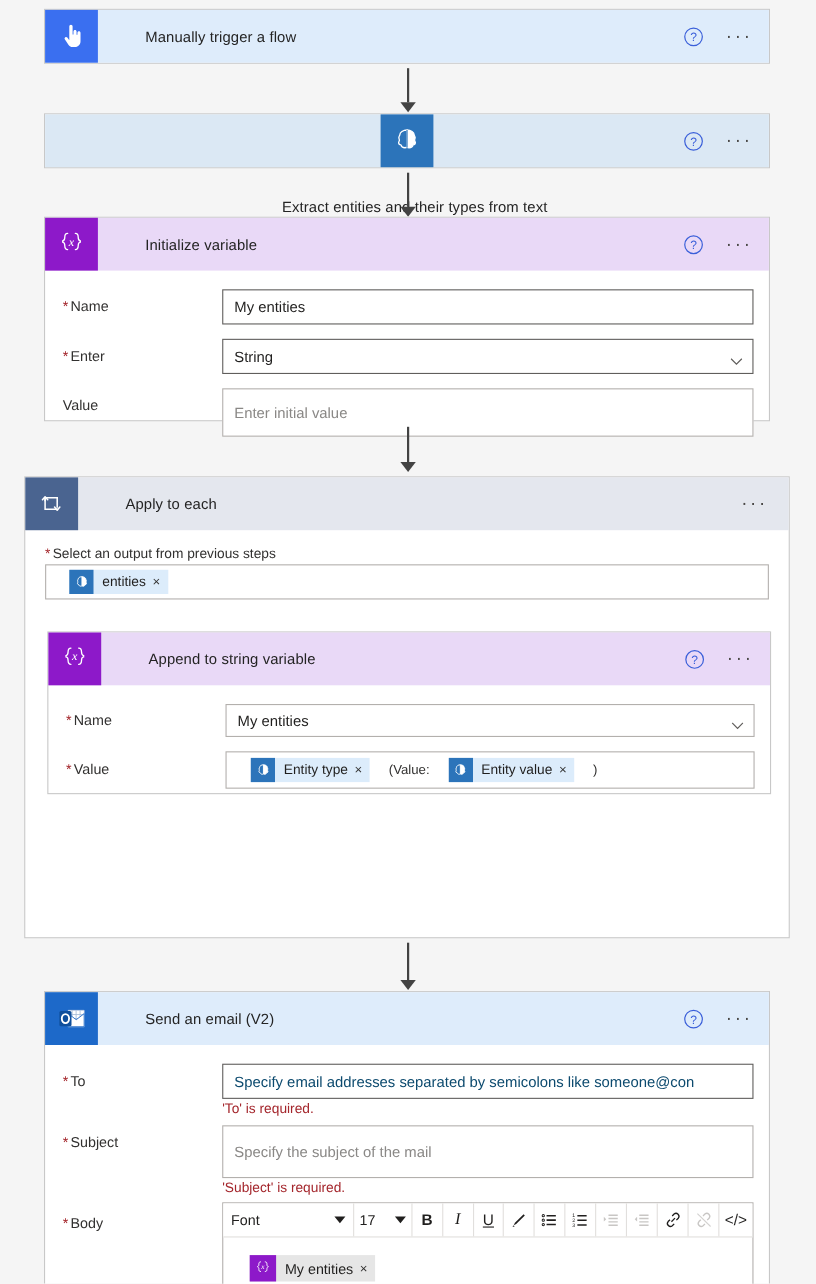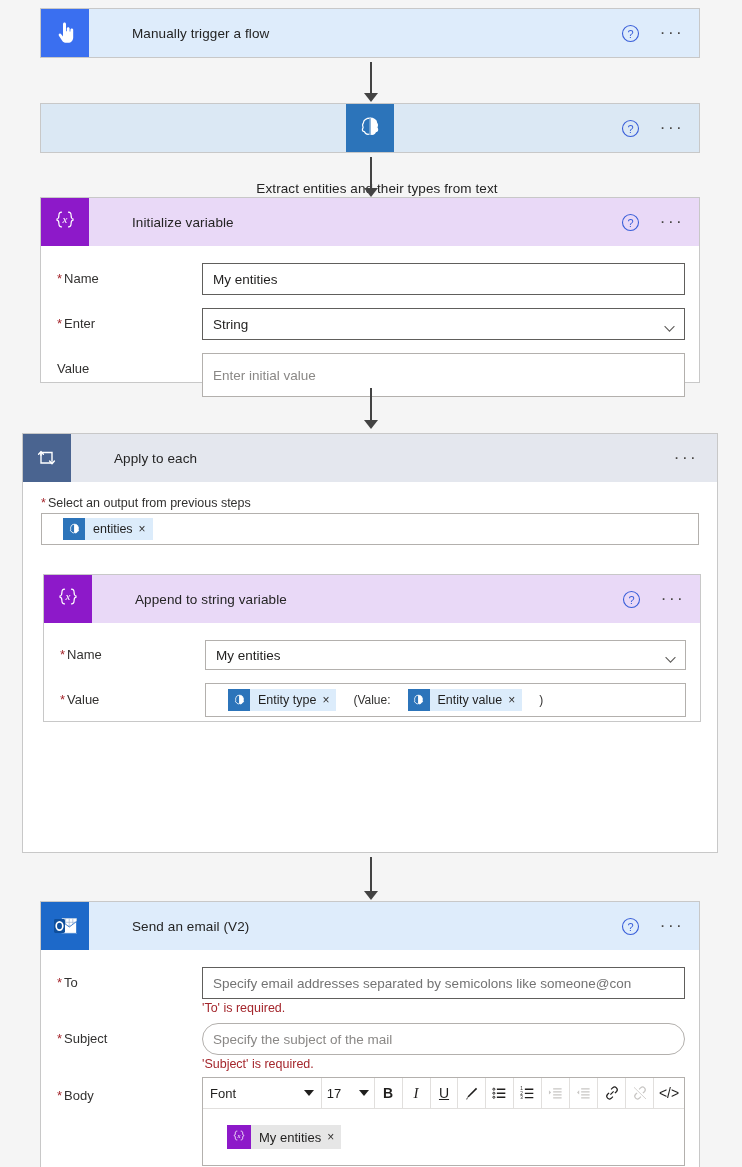--- a/index.html
+++ b/index.html
@@ -462,30 +462,30 @@
       </div>
     </div>
 
     <div class="card-body" style="padding-top:12px;">
 
       <div class="row" style="padding-bottom:1px;">
         <div class="row-label" style="padding-top:8px;">
           <span class="req">*</span><span>To</span>
         </div>
         <div class="field dark-border" style="height:32px;overflow:hidden;white-space:nowrap;">
-          <span style="color:#737373;">Specify email addresses separated by semicolons like someone@con</span>
+          <span style="color:#0c4a6e;">Specify email addresses separated by semicolons like someone@con</span>
         </div>
       </div>
       <div class="errtext">'To' is required.</div>
 
       <div class="row" style="padding:8px 14px 1px 16px;">
         <div class="row-label" style="padding-top:8px;">
           <span class="req">*</span><span>Subject</span>
         </div>
-        <div class="field" style="height:32px;border-radius:16px;">
+        <div class="field" style="height:48px;">
           <span class="ph">Specify the subject of the mail</span>
         </div>
       </div>
       <div class="errtext">'Subject' is required.</div>
 
       <div class="row" style="padding:9px 14px 0 16px;">
         <div class="row-label" style="padding-top:8px;">
           <span class="req">*</span><span>Body</span>
         </div>
       </div>

